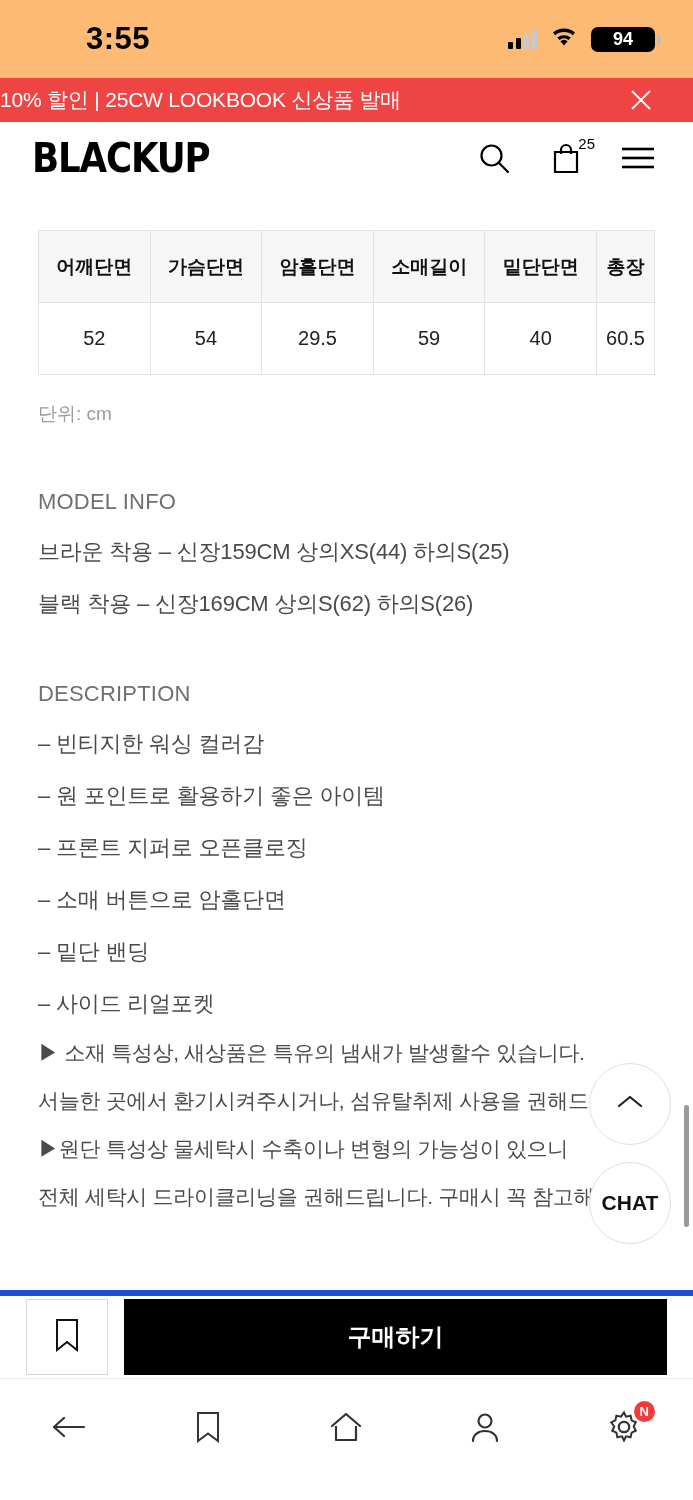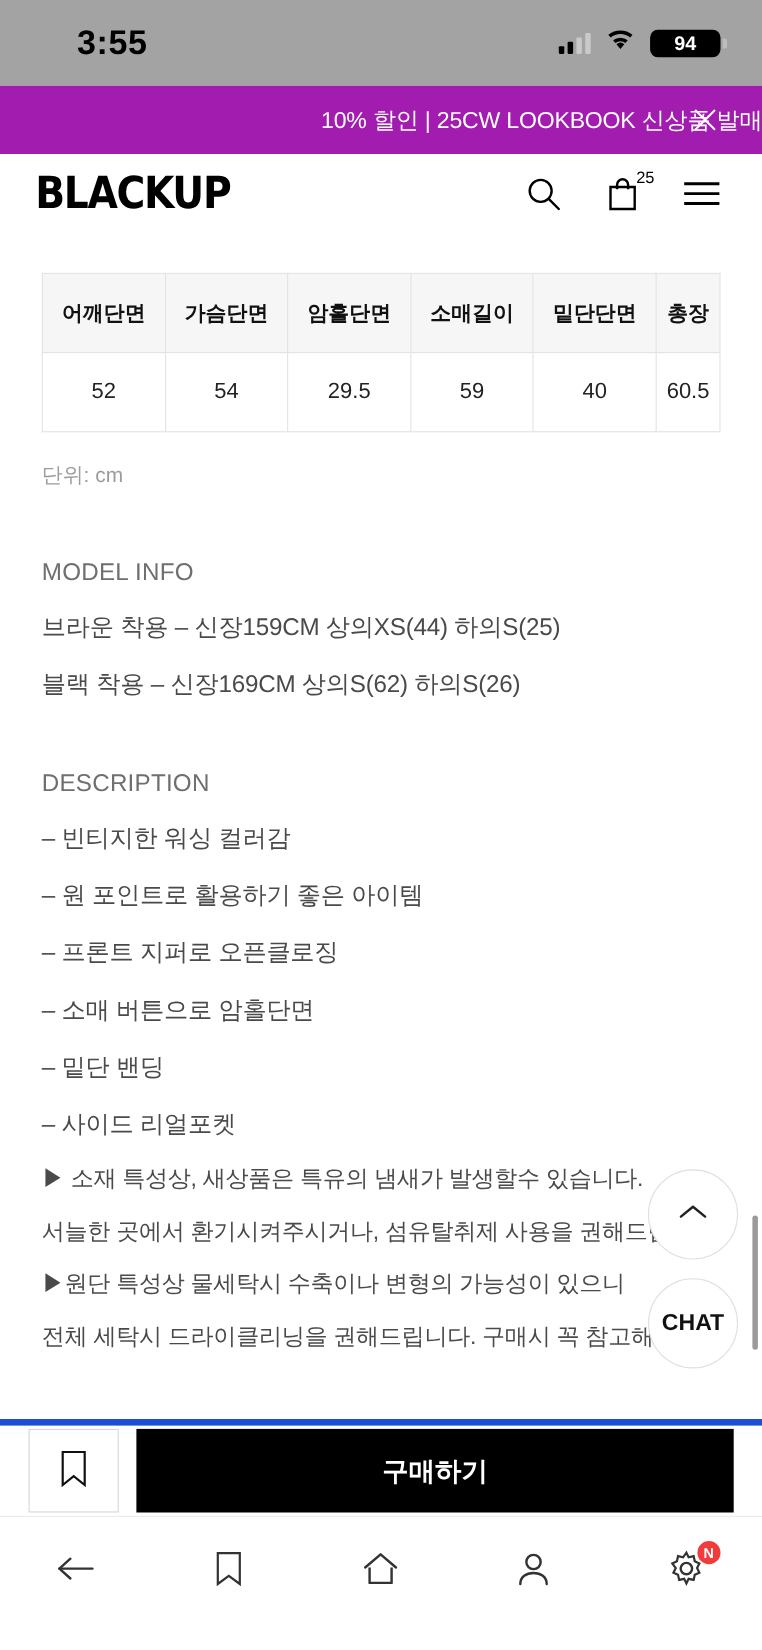--- a/index.html
+++ b/index.html
@@ -17,22 +17,22 @@
     overflow: hidden;
     background: #ffffff;
   }
 
   
   .statusbar {
     height: 78px;
     display: flex;
     align-items: center;
     justify-content: space-between;
-    padding: 0 38px 0 40px;
-    background: #a3a3a3;
+    padding: 0 38px 0 56px;
+    background: #fdba74;
   }
   .status-time {
     font-size: 31px;
     font-weight: 600;
     color: #000;
     letter-spacing: 0.5px;
     padding-left: 30px;
   }
   .status-right {
     display: flex;
@@ -62,26 +62,26 @@
     position: absolute;
     right: -6px;
     top: 8px;
     width: 4px; height: 9px;
     background: #bdbdbd;
     border-radius: 0 2px 2px 0;
   }
 
   
   .promo {
-    height: 62px;
-    background: #a21caf;
+    height: 44px;
+    background: #ef4444;
     color: #fff;
     display: flex;
     align-items: center;
-    justify-content: flex-end;
+    justify-content: flex-start;
     position: relative;
   }
   .promo-text { font-size: 21px; letter-spacing: -0.2px; }
   .promo-close {
     position: absolute;
     right: 38px;
     top: 50%;
     transform: translateY(-50%);
     width: 28px; height: 28px;
     display: flex; align-items: center; justify-content: center;

